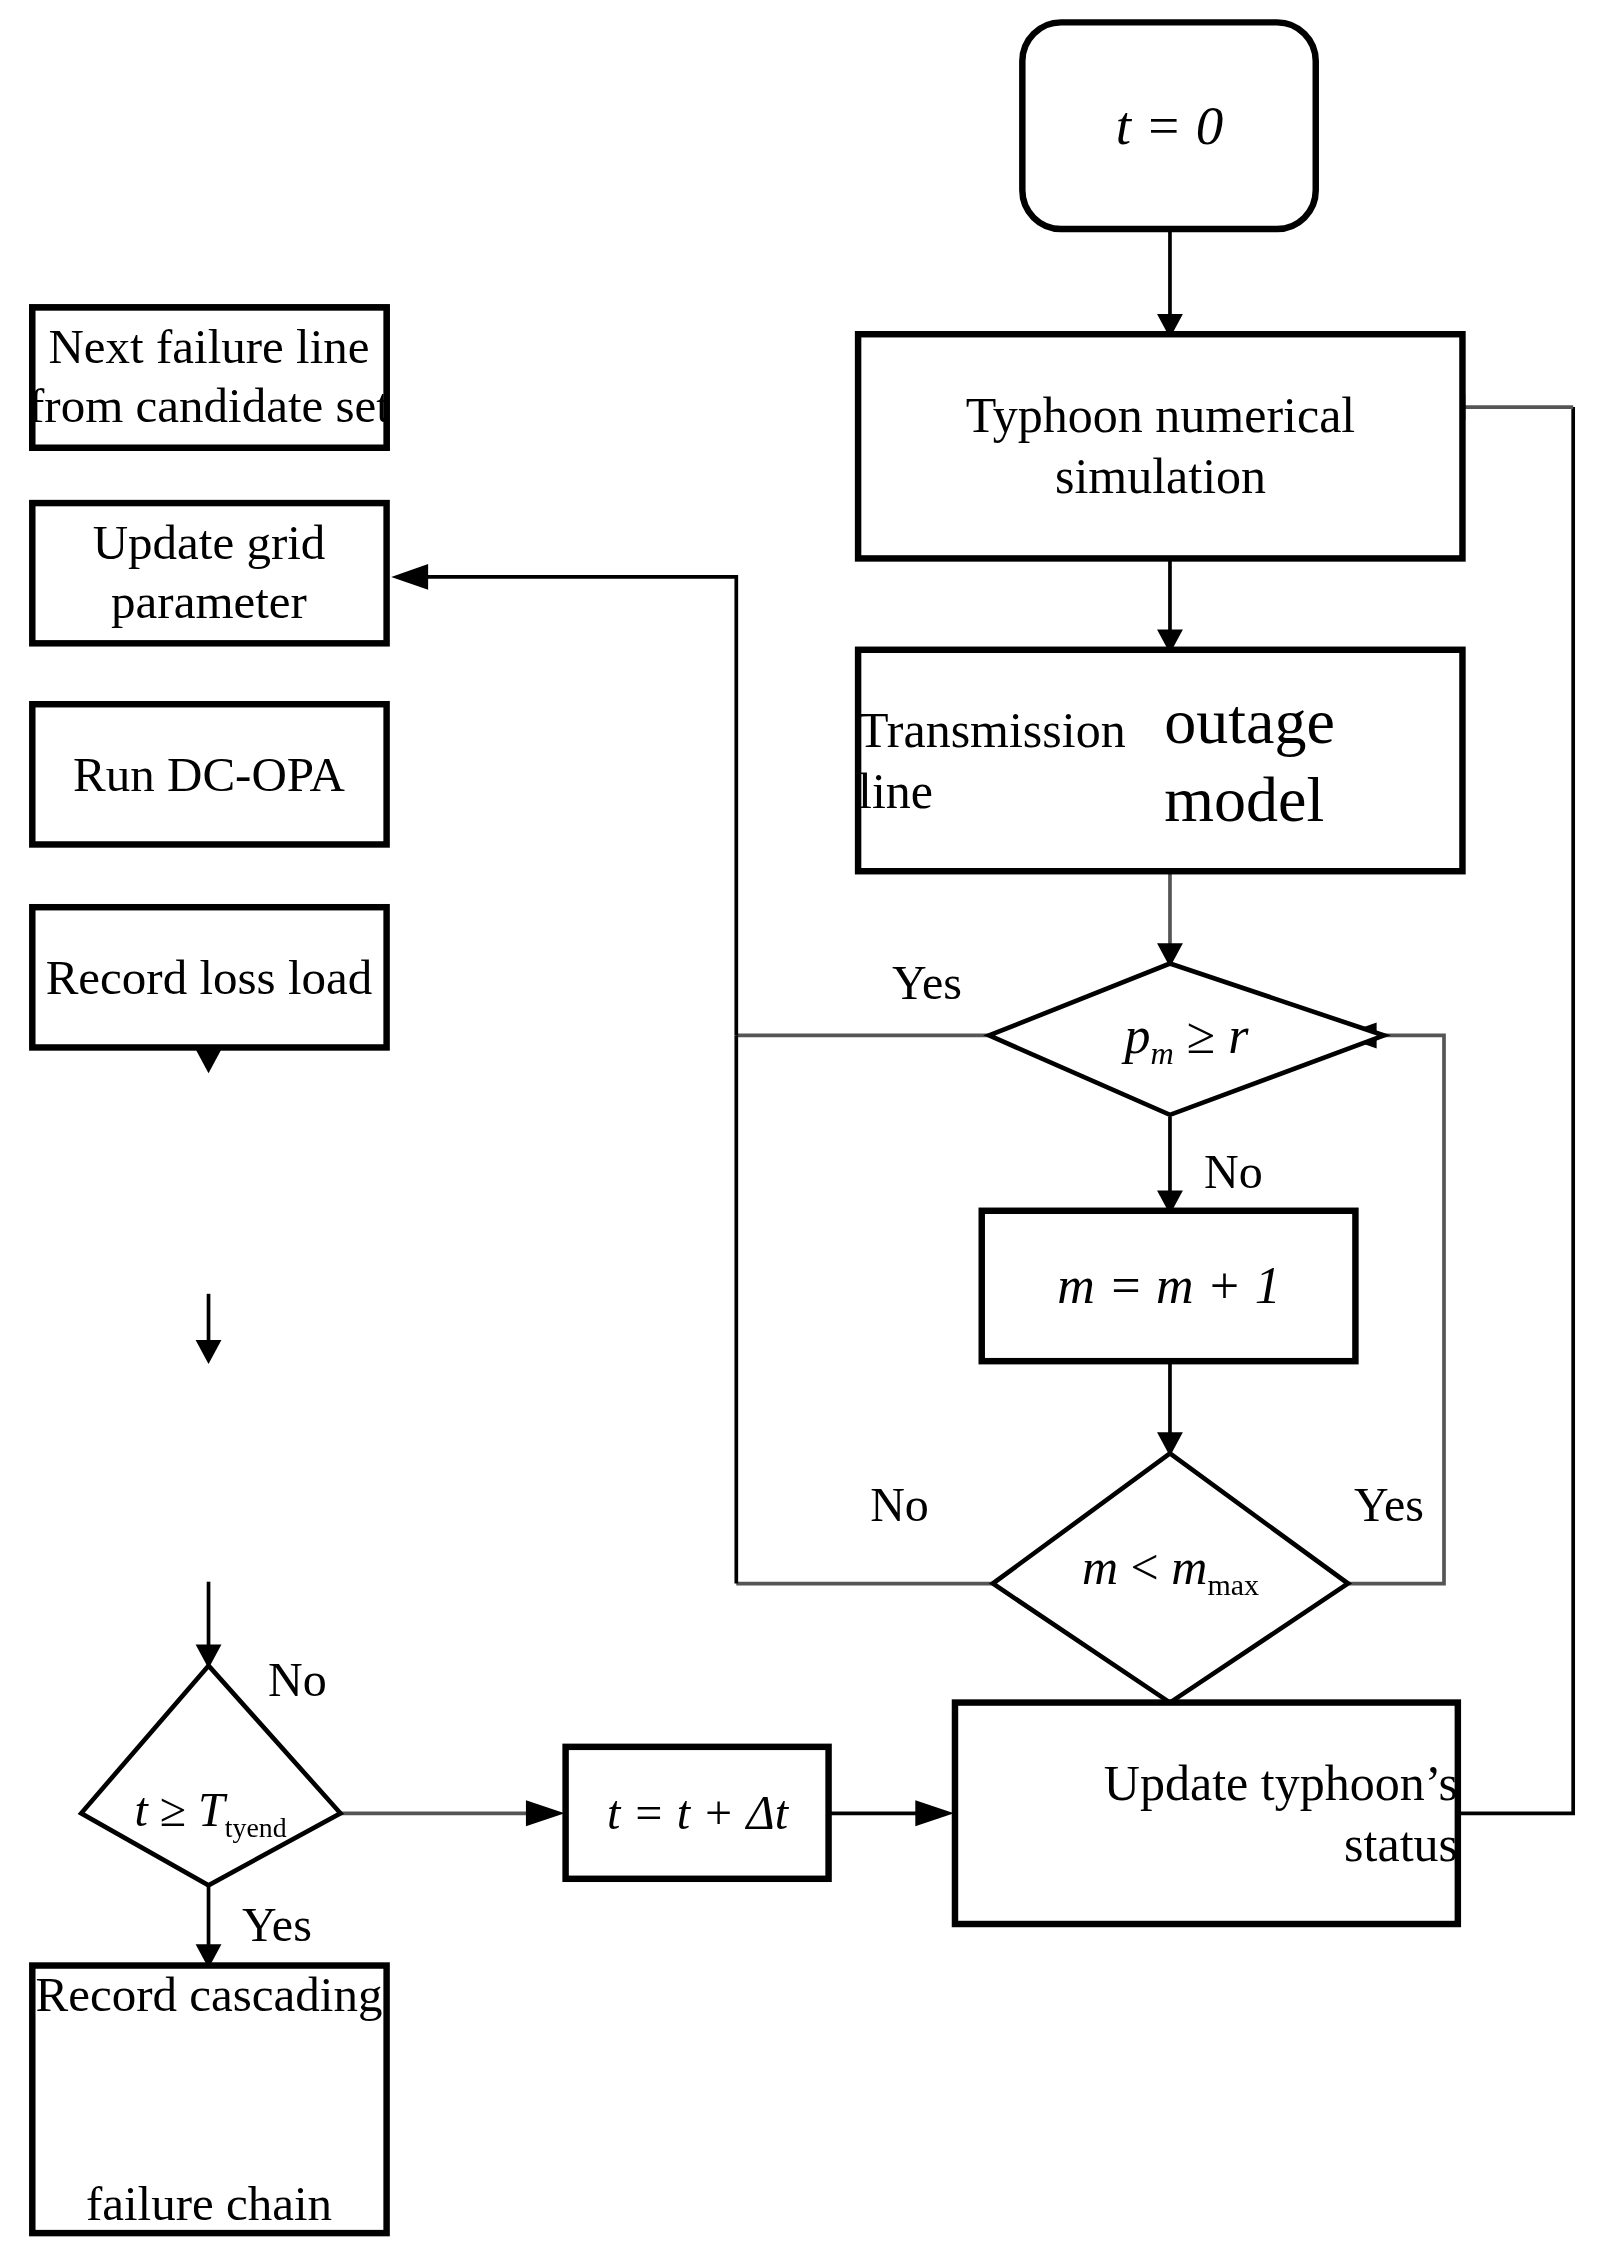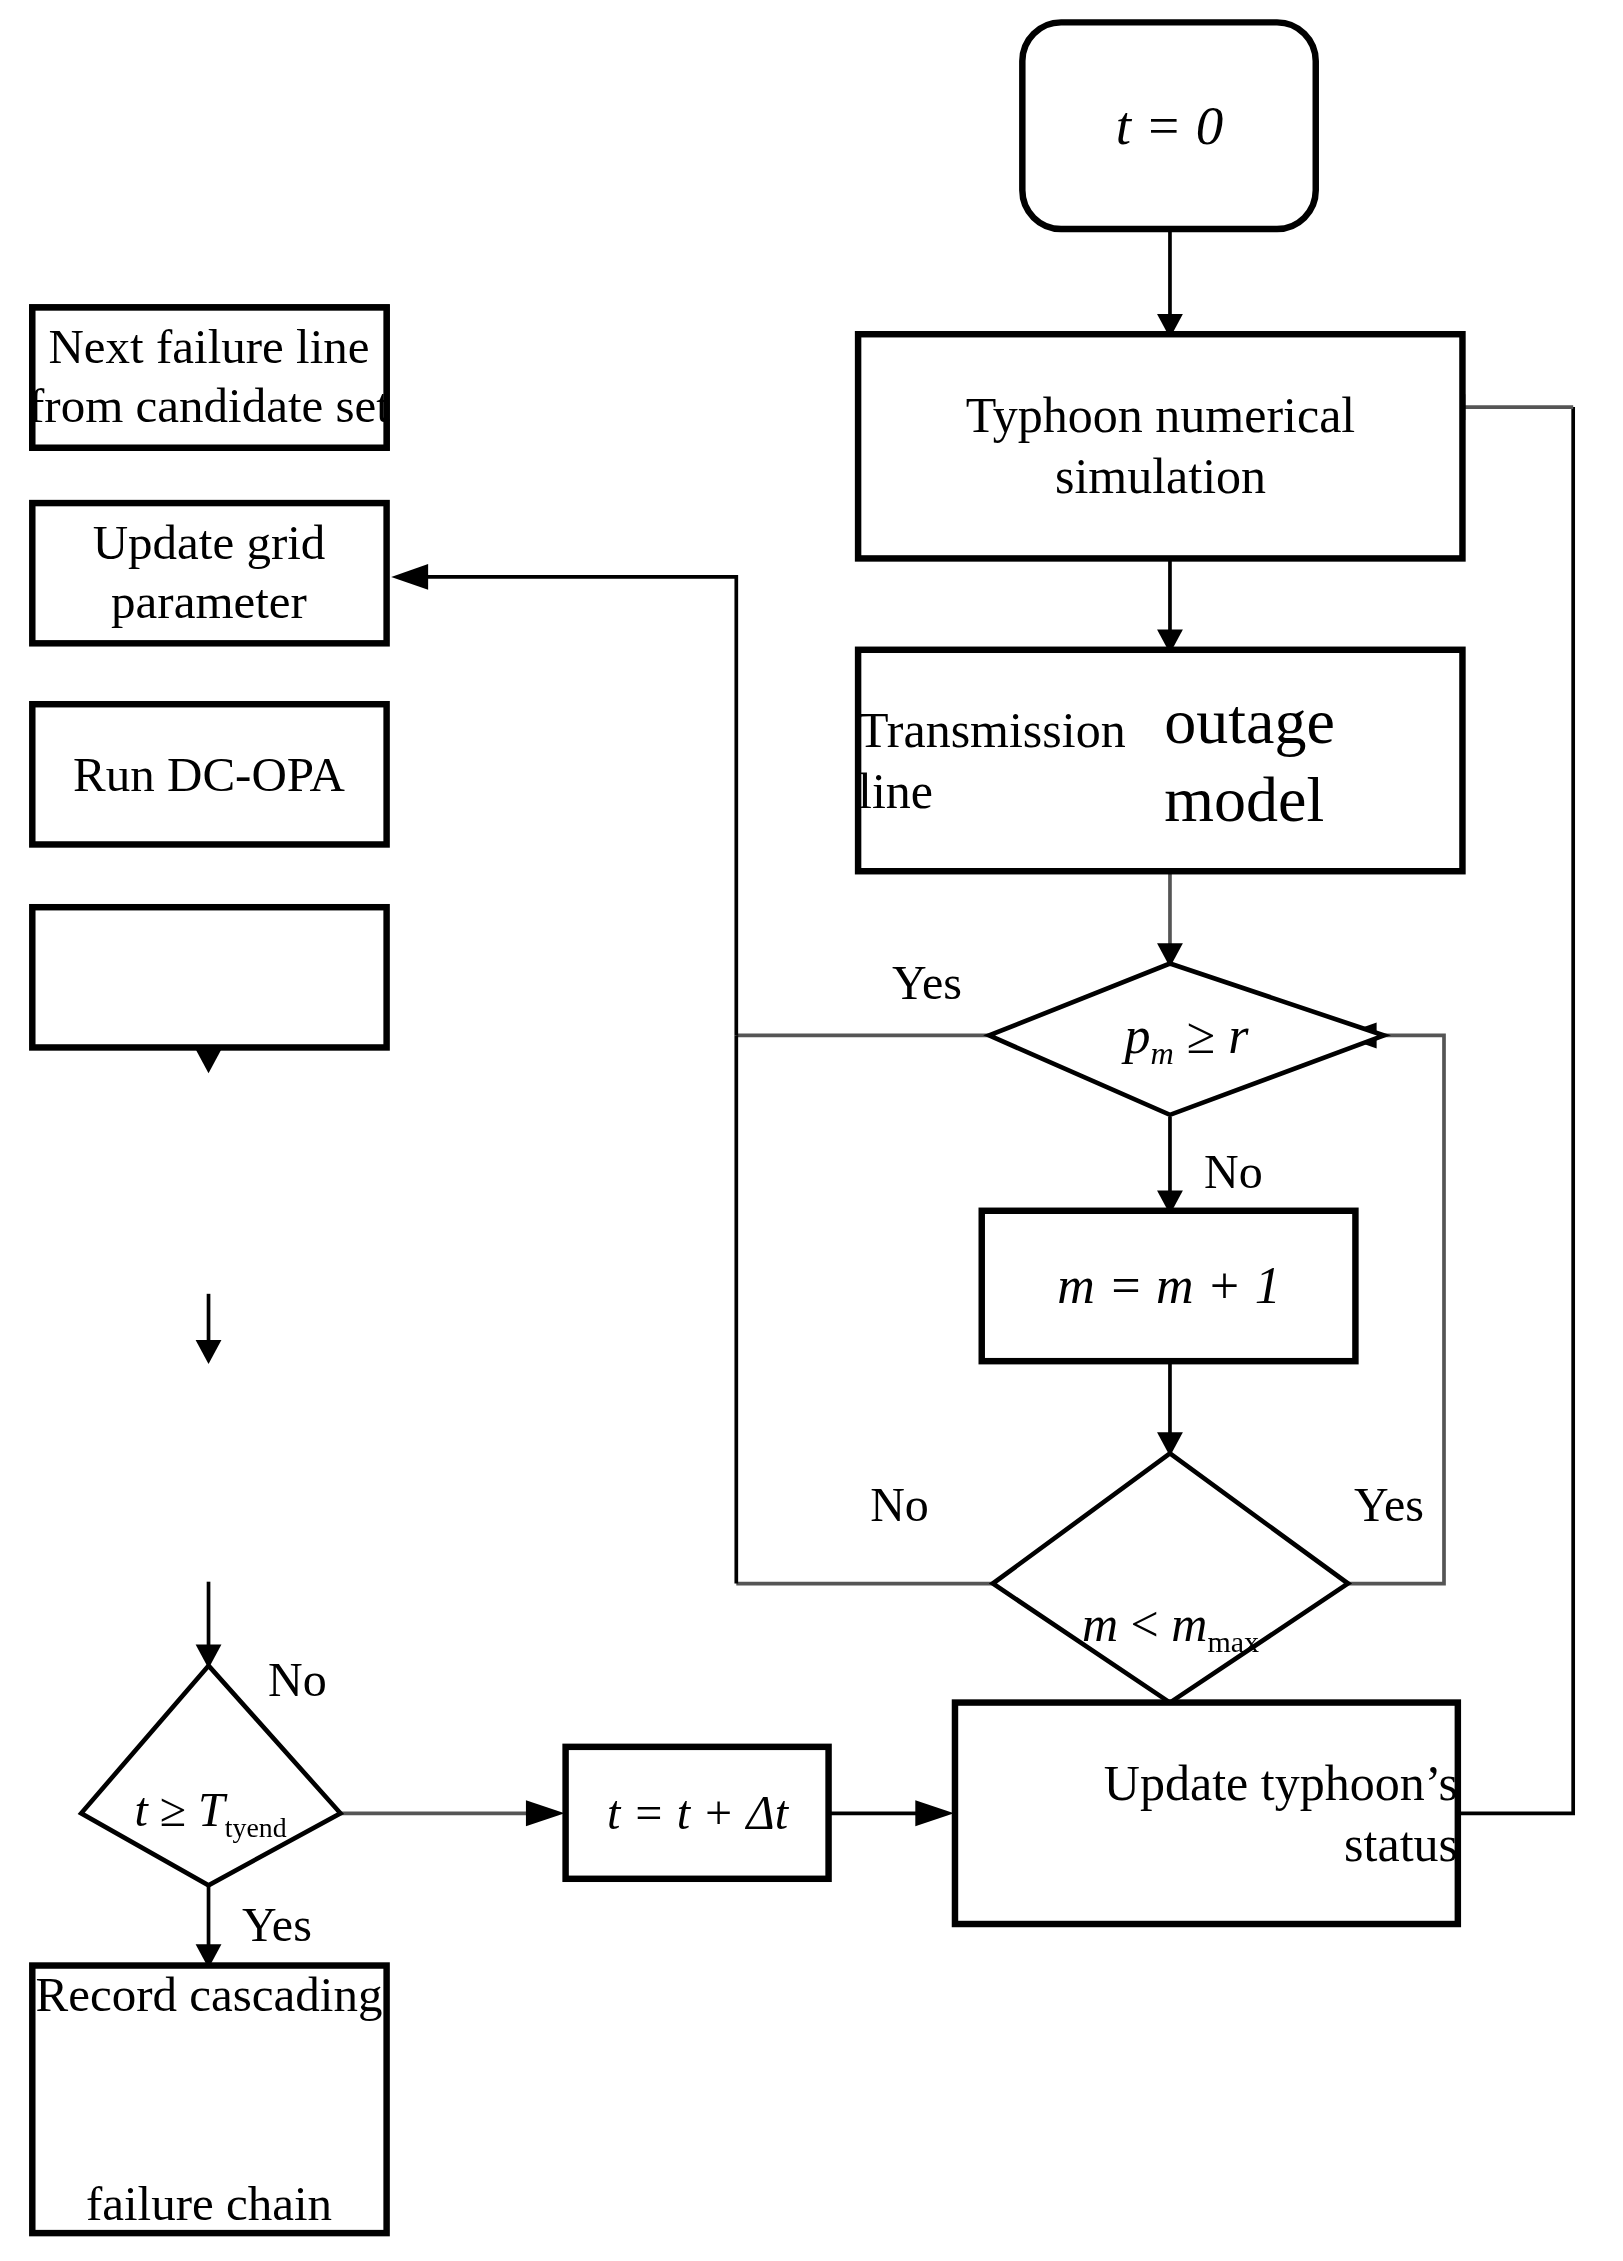--- a/index.html
+++ b/index.html
@@ -217,40 +217,43 @@
   <div style="position:absolute;left:989px;top:964px;width:395px;height:151px;display:flex;align-items:center;justify-content:center;">
     <span style="font-size:52px;line-height:1;white-space:nowrap;">
       <i>p</i><sub style="font-style:italic;font-size:0.62em;">m</sub><span style="font-style:normal;">&nbsp;</span><span style="font-style:normal;">≥</span><span style="font-style:normal;">&nbsp;</span><i>r</i>
     </span>
   </div>
 
   <div style="position:absolute;left:982px;top:1211px;width:374px;height:150px;display:flex;align-items:center;justify-content:center;">
     <span style="font-style:italic;font-size:52px;line-height:1;white-space:nowrap;">m = m + 1</span>
   </div>
 
-  <div style="position:absolute;left:993px;top:1509px;width:355px;height:148px;display:flex;align-items:flex-end;justify-content:center;">
+  <div style="position:absolute;left:993px;top:1542px;width:355px;height:148px;display:flex;align-items:flex-start;justify-content:center;">
     <span style="font-size:50px;line-height:1;white-space:nowrap;">
       <i>m</i><span style="font-style:normal;">&nbsp;</span><span style="font-style:normal;">&lt;</span><span style="font-style:normal;">&nbsp;</span><i>m</i><sub style="font-style:normal;font-size:0.60em;">max</sub>
     </span>
   </div>
 
   <div style="position:absolute;left:32px;top:307px;width:354px;height:140px;display:flex;flex-direction:column;align-items:center;justify-content:center;line-height:1.2;">
     <span style="font-size:49px;white-space:nowrap;">Next failure line</span>
     <span style="font-size:49px;white-space:nowrap;">from candidate set</span>
   </div>
 
   <div style="position:absolute;left:32px;top:503px;width:354px;height:140px;display:flex;flex-direction:column;align-items:center;justify-content:center;line-height:1.2;">
     <span style="font-size:49px;white-space:nowrap;">Update grid</span>
     <span style="font-size:49px;white-space:nowrap;">parameter</span>
   </div>
 
   <div style="position:absolute;left:32px;top:704px;width:354px;height:140px;display:flex;align-items:center;justify-content:center;">
     <span style="font-size:49px;white-space:nowrap;">Run DC-OPA</span>
   </div>
 
+  <div style="position:absolute;left:32px;top:907px;width:354px;height:140px;display:flex;align-items:center;justify-content:center;">
+    <span style="font-size:49px;white-space:nowrap;">Record loss load</span>
+  </div>
 
   <div style="position:absolute;left:81px;top:1740px;width:259px;height:148px;display:flex;align-items:center;justify-content:center;">
     <span style="font-size:48px;line-height:1;white-space:nowrap;">
       <i>t</i><span style="font-style:normal;">&nbsp;</span><span style="font-style:normal;">≥</span><span style="font-style:normal;">&nbsp;</span><i>T</i><sub style="font-style:normal;font-size:0.58em;">tyend</sub>
     </span>
   </div>
 
   <div style="position:absolute;left:566px;top:1747px;width:263px;height:132px;display:flex;align-items:center;justify-content:center;">
     <span style="font-style:italic;font-size:48px;line-height:1;white-space:nowrap;">t = t + Δt</span>
   </div>

